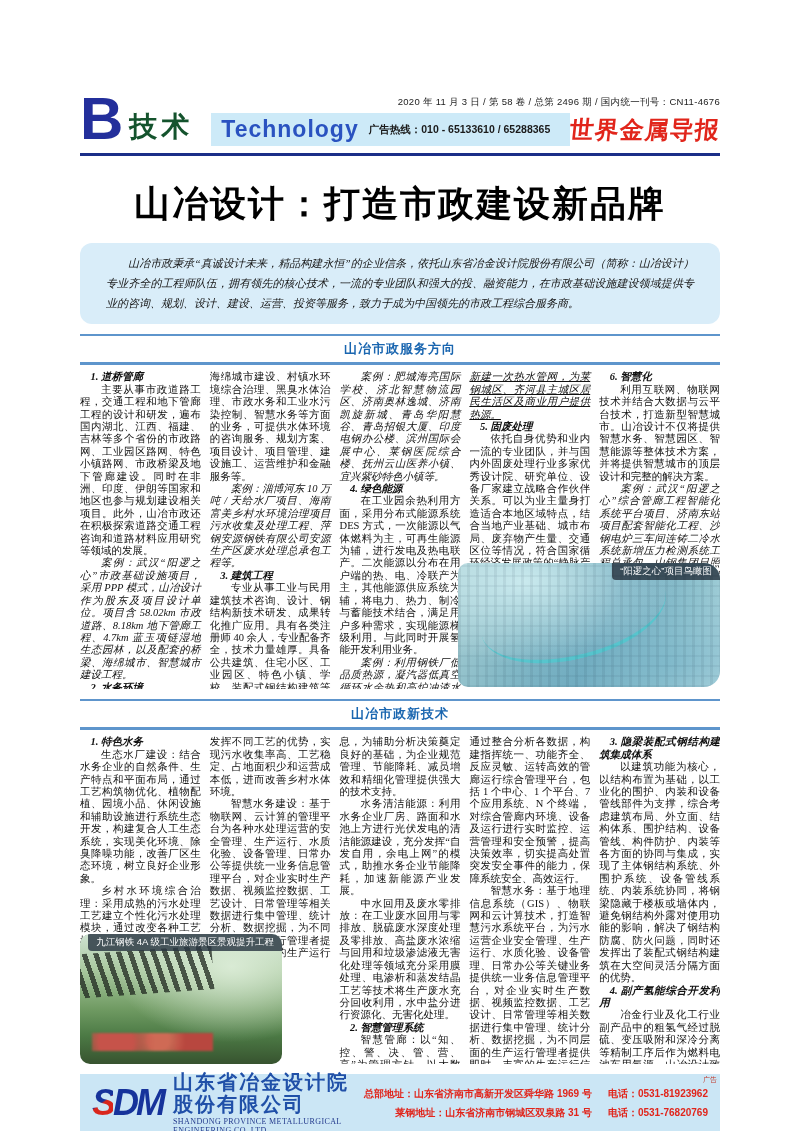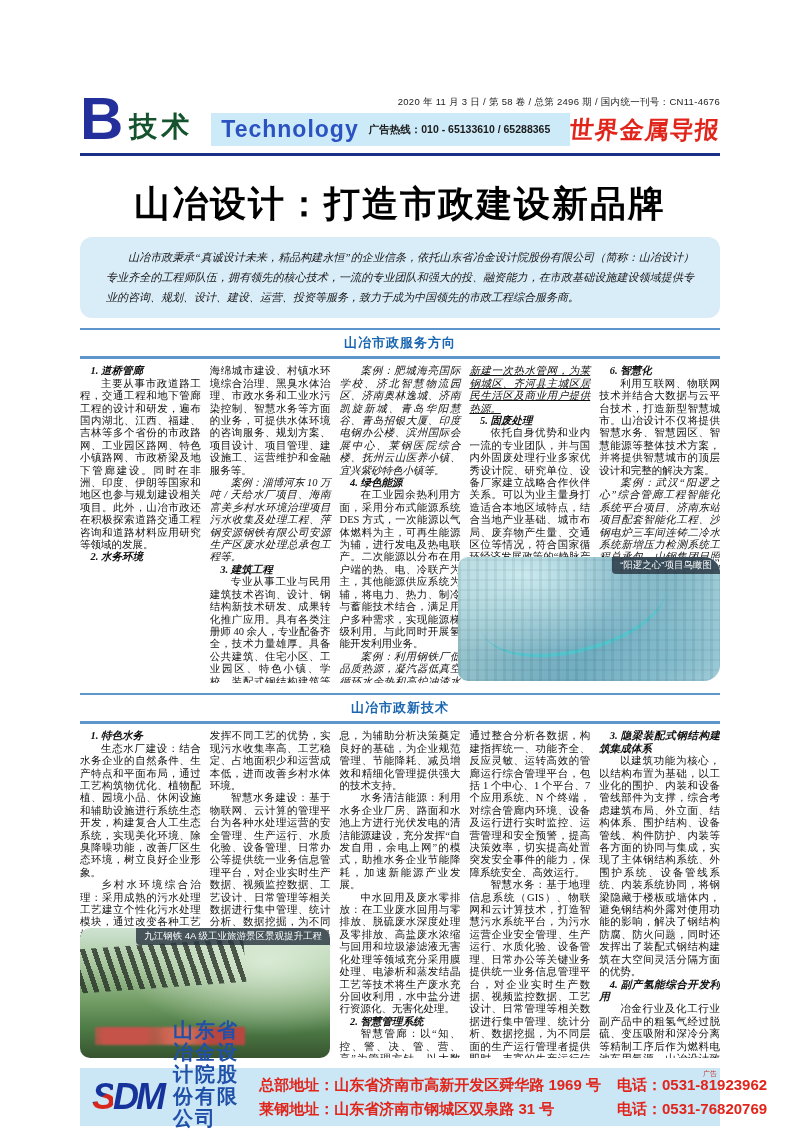--- a/index.html
+++ b/index.html
@@ -21,21 +21,21 @@
   .tech-word{font-family:"Liberation Sans",sans-serif;font-weight:900;font-size:23px;
              color:#2a52c0;letter-spacing:1px;}
   .hotline{font-size:10.5px;color:#1a1a1a;margin-left:10px;font-weight:bold;
            font-family:"Liberation Sans",sans-serif;}
   .paper-logo{width:150px;display:flex;align-items:center;justify-content:center;
               font-weight:900;font-size:24px;color:#e1251b;transform:skewX(-6deg);
               letter-spacing:1px;white-space:nowrap;}
   .head-rule{border:none;border-top:3px solid #1b2f88;margin:7px 0 0 0;}
 
   
-  .art-title{margin:24px 0 8px 0;text-align:center;font-size:36px;font-weight:900;
+  .art-title{margin:24px 0 14px 0;text-align:center;font-size:36px;font-weight:900;
              letter-spacing:2px;color:#000;}
   .intro-box{background:#d9edf9;border-radius:12px;padding:11px 26px;font-size:11px;
              font-style:italic;line-height:1.8;color:#151515;text-align:justify;}
   .intro-box p{margin:0;text-indent:2em;}
 
   
   .sec-head{margin-top:10px;border-top:2px solid #5e95cc;border-bottom:3px solid #5e95cc;}
   .sec-head .t{font-family:"Liberation Sans",sans-serif;text-align:center;font-size:13px;
                font-weight:bold;color:#1a66b0;padding:4px 0;letter-spacing:1px;}
 
@@ -60,21 +60,21 @@
           background:
             radial-gradient(ellipse at 25% 15%, rgba(205,236,240,.95), transparent 55%),
             radial-gradient(ellipse at 80% 80%, rgba(120,180,200,.7), transparent 60%),
             linear-gradient(115deg,#a9cfd4 0%,#84b9c6 30%,#6ea9bd 55%,#93c5d0 80%,#bfe0e6 100%);}
   .aerial::before{content:"";position:absolute;left:8%;top:4%;width:72%;height:70%;
           border-bottom:4px solid #52c8cf;border-radius:50%;transform:rotate(-14deg);opacity:.85;}
   .aerial::after{content:"";position:absolute;inset:0;
           background:repeating-linear-gradient(90deg,rgba(96,112,128,.22) 0 3px,transparent 3px 9px),
                      repeating-linear-gradient(0deg,rgba(96,112,128,.16) 0 2px,transparent 2px 10px);
           mix-blend-mode:multiply;opacity:.5;}
-  .garden{left:0;bottom:0;width:250px;height:130px;border-radius:10px;
+  .garden{left:0;bottom:0;width:202px;height:130px;border-radius:10px;
           background:
             radial-gradient(ellipse at 75% 25%, rgba(222,238,218,.9), transparent 55%),
             linear-gradient(180deg,#cfe3d2 0%,#a8c79e 28%,#6f9a62 58%,#4c7a45 78%,#37532f 100%);}
   .garden::before{content:"";position:absolute;left:-4%;top:12%;width:70%;height:34%;
           background:repeating-linear-gradient(75deg,rgba(30,38,30,.75) 0 5px,transparent 5px 11px);
           transform:rotate(-4deg);}
   .garden::after{content:"";position:absolute;left:6%;bottom:10%;width:60%;height:14%;
           background:radial-gradient(circle at 20% 50%, #c6534a 0 18%, transparent 40%),
                      radial-gradient(circle at 55% 40%, #cf6a55 0 16%, transparent 40%),
                      radial-gradient(circle at 85% 60%, #b8473f 0 18%, transparent 40%);
@@ -86,21 +86,21 @@
   .sdm{font-family:Liberation Sans, sans-serif;font-style:italic;font-weight:900;
        font-size:36px;letter-spacing:-3px;color:#16339b;line-height:1;}
   .sdm .s{background:linear-gradient(145deg,#16339b 48%,#d9261c 52%);
           -webkit-background-clip:text;background-clip:text;color:transparent;}
   .co-block{margin-left:10px;}
   .co-cn{font-family:"Liberation Sans",sans-serif;font-weight:bold;font-size:20px;
          color:#2050a8;letter-spacing:2px;line-height:1.1;}
   .co-en{font-size:8px;color:#22398c;letter-spacing:.4px;margin-top:2px;}
   .addr-grid{margin-left:14px;display:grid;grid-template-columns:auto auto;
              column-gap:16px;row-gap:5px;font-family:"Liberation Sans",sans-serif;
-             font-size:15px;font-weight:bold;color:#e1251b;white-space:nowrap;}
+             font-size:10px;font-weight:bold;color:#e1251b;white-space:nowrap;text-align:right;}
   .ad-label{position:absolute;top:1px;right:3px;font-size:7px;color:#c0392b;}
 </style>
 </head>
 <body>
 
 <div class="page">
   <div class="content">
 
     <div class="masthead-row">
       <span class="sec-letter">B</span>
@@ -126,20 +126,21 @@
     <div class="sec-head">
       <div class="t">山冶市政服务方向</div>
     </div>
     <div class="cols s1">
       <div class="photo aerial">
         <span class="cap">“阳逻之心”项目鸟瞰图</span>
       </div>
     <div class="col">
           <p class="para h">1. 道桥管廊</p>
           <p class="para p">主要从事市政道路工程，交通工程和地下管廊工程的设计和研发，遍布国内湖北、江西、福建、吉林等多个省份的市政路网、工业园区路网、特色小镇路网、市政桥梁及地下管廊建设。同时在非洲、印度、伊朗等国家和地区也参与规划建设相关项目。此外，山冶市政还在积极探索道路交通工程咨询和道路材料应用研究等领域的发展。</p>
+          <p class="para case">案例：武汉“阳逻之心”市政基础设施项目，采用 PPP 模式，山冶设计作为股东及项目设计单位。项目含 58.02km 市政道路、8.18km 地下管廊工程、4.7km 蓝玉项链湿地生态园林，以及配套的桥梁、海绵城市、智慧城市建设工程。</p>
           <p class="para h">2. 水务环境</p>
         </div>
         <div class="col">
           <p class="para pc">海绵城市建设、村镇水环境综合治理、黑臭水体治理、市政水务和工业水污染控制、智慧水务等方面的业务，可提供水体环境的咨询服务、规划方案、项目设计、项目管理、建设施工、运营维护和金融服务等。</p>
           <p class="para case">案例：淄博河东 10 万吨 / 天给水厂项目、海南富美乡村水环境治理项目污水收集及处理工程、萍钢安源钢铁有限公司安源生产区废水处理总承包工程等。</p>
           <p class="para h">3. 建筑工程</p>
           <p class="para p">专业从事工业与民用建筑技术咨询、设计、钢结构新技术研发、成果转化推广应用。具有各类注册师 40 余人，专业配备齐全，技术力量雄厚。具备公共建筑、住宅小区、工业园区、特色小镇、学校、装配式钢结构建筑等方面的咨询、规划、设计、优化、总承包的能力。2017 年成立特色小镇研究院，重点加强特色小镇、城市片区的项目开发。</p>
         </div>
         <div class="col">
           <p class="para case">案例：肥城海亮国际学校、济北智慧物流园区、济南奥林逸城、济南凯旋新城、青岛华阳慧谷、青岛招银大厦、印度电钢办公楼、滨州国际会展中心、莱钢医院综合楼、抚州云山医养小镇、宜兴紫砂特色小镇等。</p>

